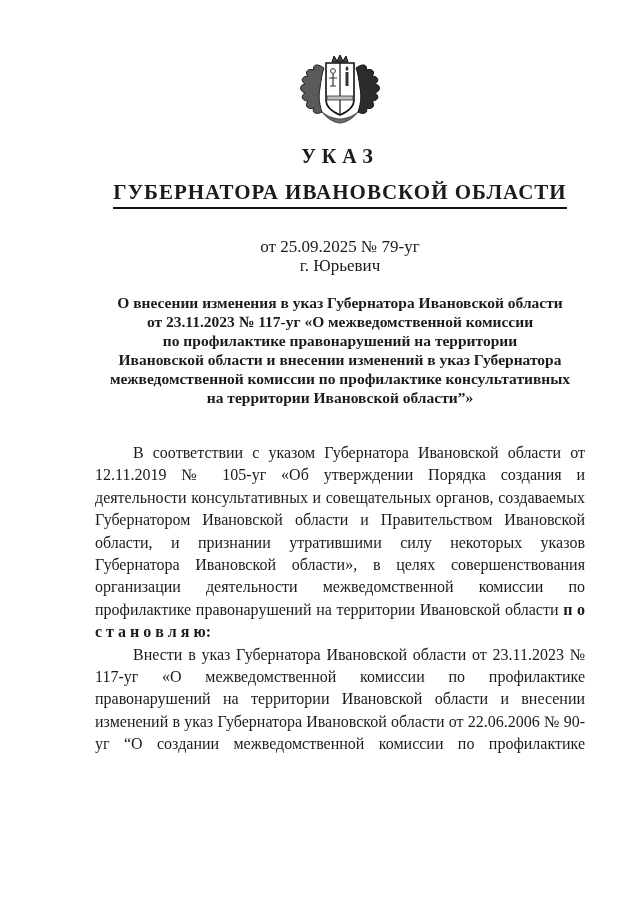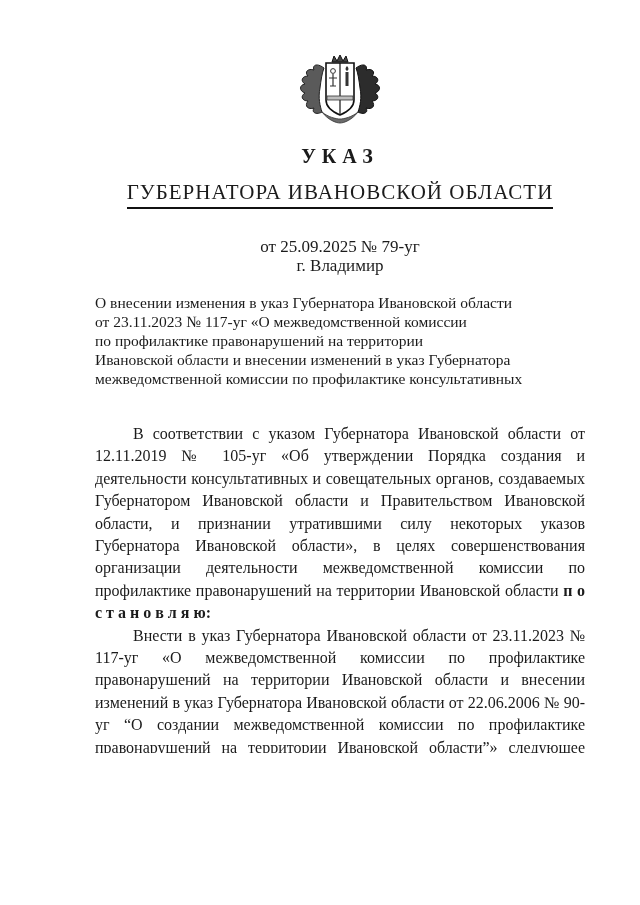--- a/index.html
+++ b/index.html
@@ -15,27 +15,27 @@
   .arms-wrap{margin-top:54px;text-align:center;}
   .arms-wrap svg{display:inline-block;}
   .doc-type{
     margin-top:14px;text-align:center;
     font-weight:bold;font-size:20px;line-height:24px;
     letter-spacing:6px;
   }
   .authority{margin-top:12px;text-align:center;}
   .authority span{
     display:inline-block;
-    font-weight:normal;font-size:21px;line-height:24px;
+    font-weight:bold;font-size:21px;line-height:24px;
     letter-spacing:1px;
     border-bottom:2px solid #111;
     padding-bottom:3px;
   }
   .meta{margin-top:28px;text-align:center;font-size:17px;line-height:19px;}
-  .doc-title{margin-top:18px;font-weight:normal;font-size:15.5px;line-height:19px;}
+  .doc-title{margin-top:18px;text-align:center;font-weight:bold;font-size:15.5px;line-height:19px;}
   .body-text{margin-top:35px;font-size:16px;line-height:22.4px;}
   .body-text p{margin:0;text-align:justify;text-indent:38px;}
   .resolution{font-weight:bold;}
   .sig-left{
     position:absolute;left:95px;top:843px;
     font-weight:bold;font-size:16px;line-height:22px;
   }
   .sig-right{
     position:absolute;right:55px;top:861px;
     font-weight:bold;font-size:12px;line-height:22px;text-align:left;margin-left:48px;
@@ -74,29 +74,30 @@
     </div>
 
     <div class="doc-type">УКАЗ</div>
 
     <div class="authority">
       <span>ГУБЕРНАТОРА ИВАНОВСКОЙ ОБЛАСТИ</span>
     </div>
 
     <div class="meta">
       <div>от 25.09.2025 № 79-уг</div>
-      <div>г. Владимир</div>
+      <div>г. Юрьевич</div>
     </div>
 
     <div class="doc-title">
       <div>О внесении изменения в указ Губернатора Ивановской области</div>
       <div>от 23.11.2023 № 117-уг «О межведомственной комиссии</div>
       <div>по профилактике правонарушений на территории</div>
       <div>Ивановской области и внесении изменений в указ Губернатора</div>
       <div>межведомственной комиссии по профилактике консультативных</div>
+      <div>на территории Ивановской области”»</div>
     </div>
 
     <div class="body-text">
       <p><span>В соответствии с указом Губернатора Ивановской области от 12.11.2019 № 105-уг «Об утверждении Порядка создания и деятельности консультативных и совещательных органов, создаваемых Губернатором Ивановской области и Правительством Ивановской области, и признании утратившими силу некоторых указов Губернатора Ивановской области», в целях совершенствования организации деятельности межведомственной комиссии по профилактике правонарушений на территории Ивановской области </span><span class="resolution">п о с т а н о в л я ю:</span></p>
       <p>Внести в указ Губернатора Ивановской области от 23.11.2023 № 117-уг «О межведомственной комиссии по профилактике правонарушений на территории Ивановской области и внесении изменений в указ Губернатора Ивановской области от 22.06.2006 № 90-уг “О создании межведомственной комиссии по профилактике правонарушений на территории Ивановской области”» следующее изменение:</p>
       <p>приложение 2 к указу дополнить словами «Лебедев Владимир Юрьевич председатель Ивановской областной общественной организации “Ассоциация ветеранов специальной военной операции Ивановской области”».</p>
     </div>
 
   </div>
 

